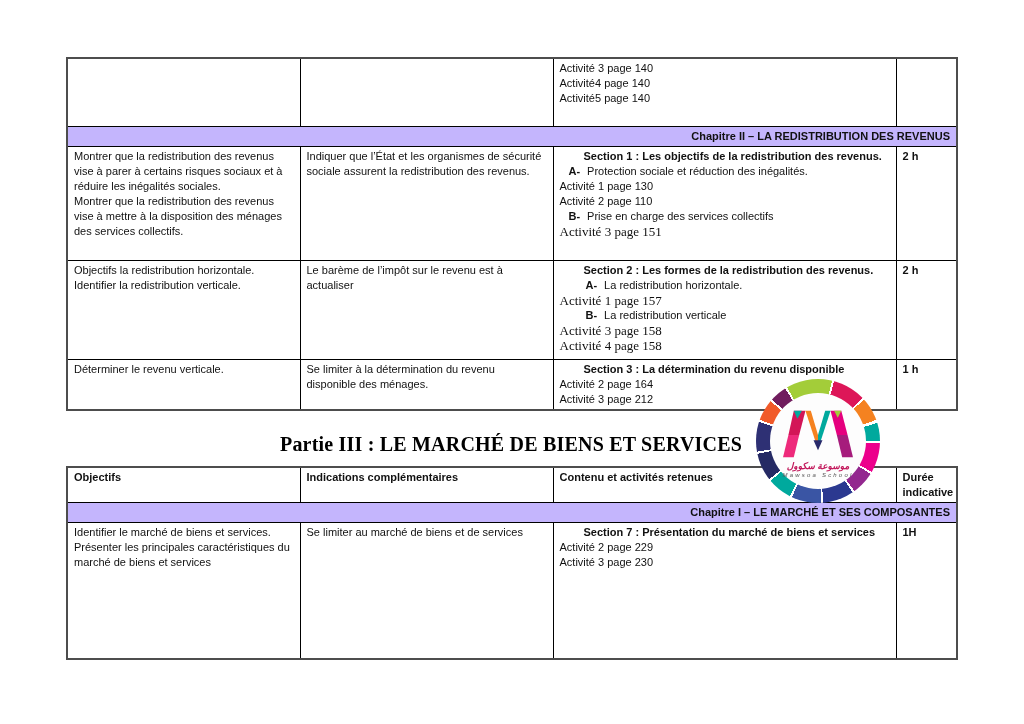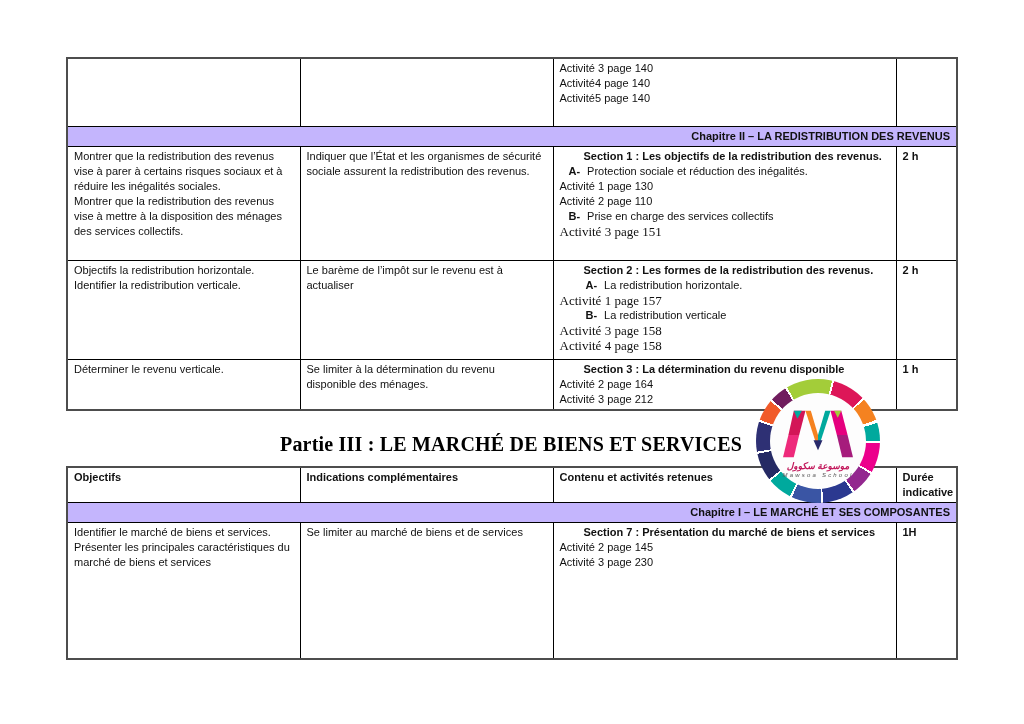--- a/index.html
+++ b/index.html
@@ -157,21 +157,21 @@
     <tr style="height:136px">
       <td>
             <div class="para">Identifier le marché de biens et services.</div>
             <div class="para">Présenter les principales caractéristiques du marché de biens et services</div>
           </td>
       <td class="vmid">
             <div class="para">Se limiter au marché de biens et de services</div>
           </td>
       <td>
             <div class="line bold">Section 7 : Présentation du marché de biens et services</div>
-            <div class="line">Activité 2 page 145</div>
+            <div class="line">Activité 2 page 229</div>
             <div class="line">Activité 3 page 230</div>
           </td>
       <td class="duree">1H</td>
     </tr>
   </tbody>
     </table>
 
   <div class="logo">
     <div class="ring"></div>
     <div class="inner">

